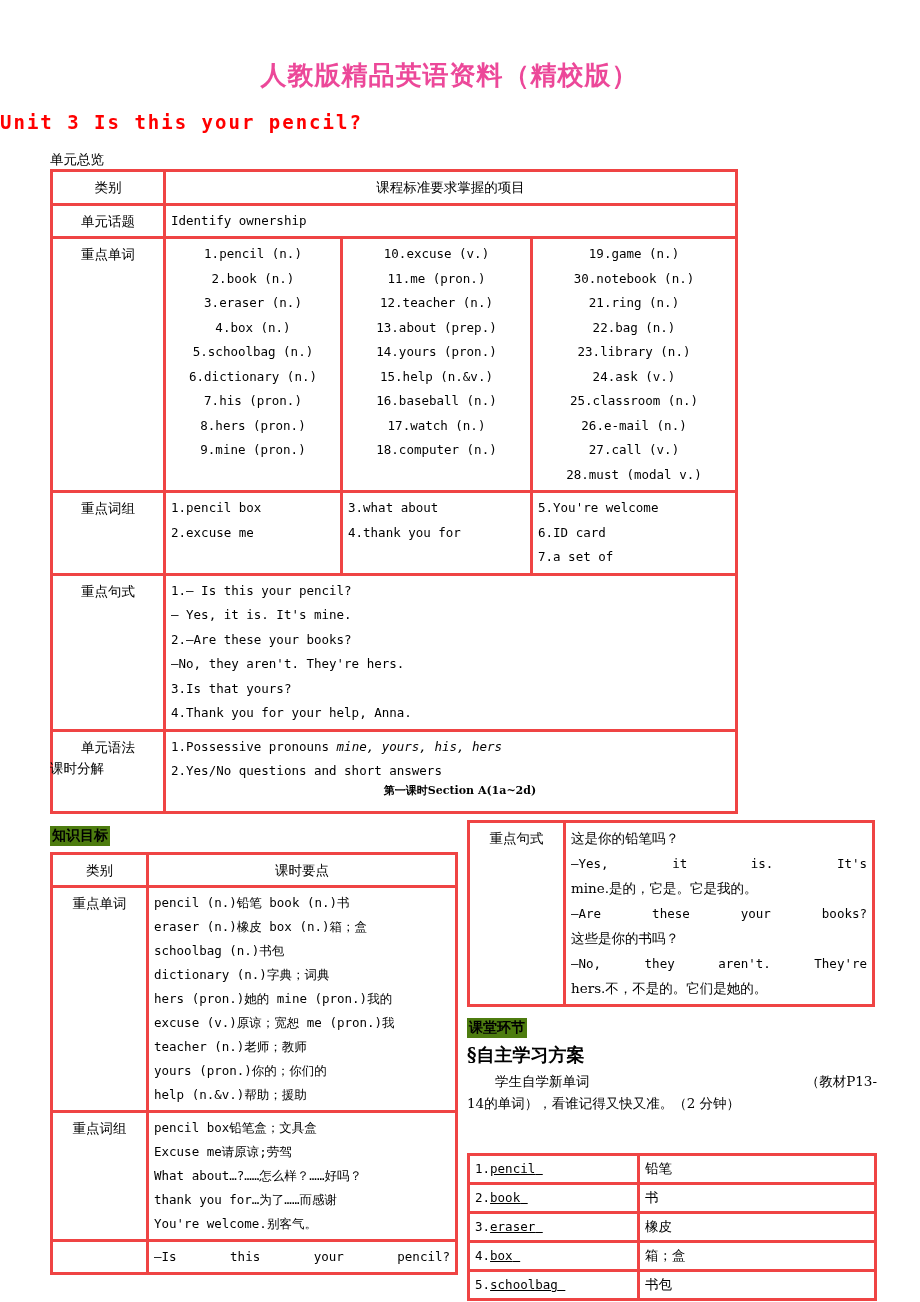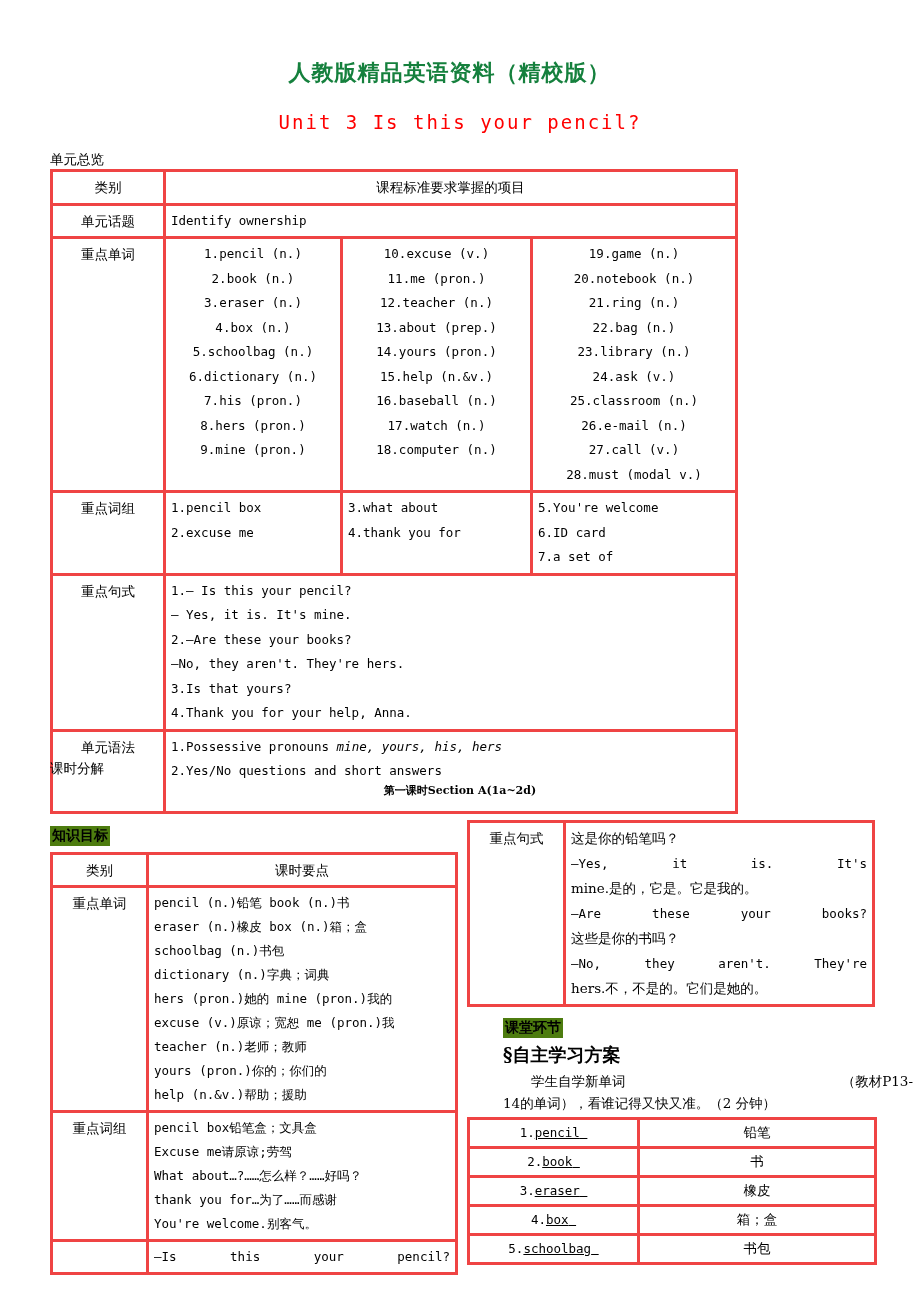--- a/index.html
+++ b/index.html
@@ -22,34 +22,34 @@
     width: 920px;
     height: 1302px;
   }
 
   
   .doc-title {
     position: absolute;
     left: 0; top: 58px;
     width: 899px;
     text-align: center;
-    color: #15803d;
-    font-size: 22px;
+    color: #ec4899;
+    font-size: 26px;
     font-weight: bold;
     letter-spacing: 1px;
     font-family: "DejaVu Serif", "Liberation Serif", serif;
   }
   .unit-title {
     position: absolute;
     left: 0; top: 111px;
     width: 920px;
-    text-align: center;
+    text-align: left;
     color: #ff0000;
     font-size: 19px;
-    font-weight: normal;
+    font-weight: bold;
     letter-spacing: 2px;
     font-family: "DejaVu Sans Mono", monospace;
   }
 
   .label-overview {
     position: absolute;
     left: 50px; top: 151px;
     font-size: 13px;
     font-family: "DejaVu Serif", serif;
   }
@@ -135,21 +135,20 @@
     text-align: justify;
     text-align-last: justify;
     font-family: "DejaVu Sans Mono", monospace;
     font-size: 12.5px;
   }
 
   .classroom-block {
     position: absolute;
     left: 467px; top: 1018px;
     width: 410px;
-    margin-left: 36px;
   }
   .sec-sym {
     font-family: "DejaVu Serif", serif;
     font-size: 18px;
     font-weight: bold;
     margin-top: 5px;
   }
   .selfstudy {
     font-family: "DejaVu Serif", serif;
     font-size: 13.5px;
@@ -158,23 +157,22 @@
   }
   .selfstudy .row1 {
     display: flex;
     justify-content: space-between;
     align-items: center;
   }
   .selfstudy .indent { padding-left: 28px; }
 
   #wordlist-table {
     position: absolute;
-    left: 467px; top: 1117px;
+    left: 467px; top: 1153px;
     width: 407px;
-    text-align: center;
   }
   #wordlist-table td {
     line-height: 21px;
     padding: 2px 5px;
     height: 22px;
   }
   .blank-word {
     text-decoration: underline;
     font-family: "DejaVu Sans Mono", monospace;
     font-size: 12.5px;
@@ -230,21 +228,21 @@
           <div class="mono">12.teacher (n.)</div>
           <div class="mono">13.about (prep.)</div>
           <div class="mono">14.yours (pron.)</div>
           <div class="mono">15.help (n.&amp;v.)</div>
           <div class="mono">16.baseball (n.)</div>
           <div class="mono">17.watch (n.)</div>
           <div class="mono">18.computer (n.)</div>
         </td>
         <td class="vocab-col">
           <div class="mono">19.game (n.)</div>
-          <div class="mono">20.notebook (n.)</div>
+          <div class="mono">30.notebook (n.)</div>
           <div class="mono">21.ring (n.)</div>
           <div class="mono">22.bag (n.)</div>
           <div class="mono">23.library (n.)</div>
           <div class="mono">24.ask (v.)</div>
           <div class="mono">25.classroom (n.)</div>
           <div class="mono">26.e-mail (n.)</div>
           <div class="mono">27.call (v.)</div>
           <div class="mono">28.must (modal v.)</div>
         </td>
       </tr>

